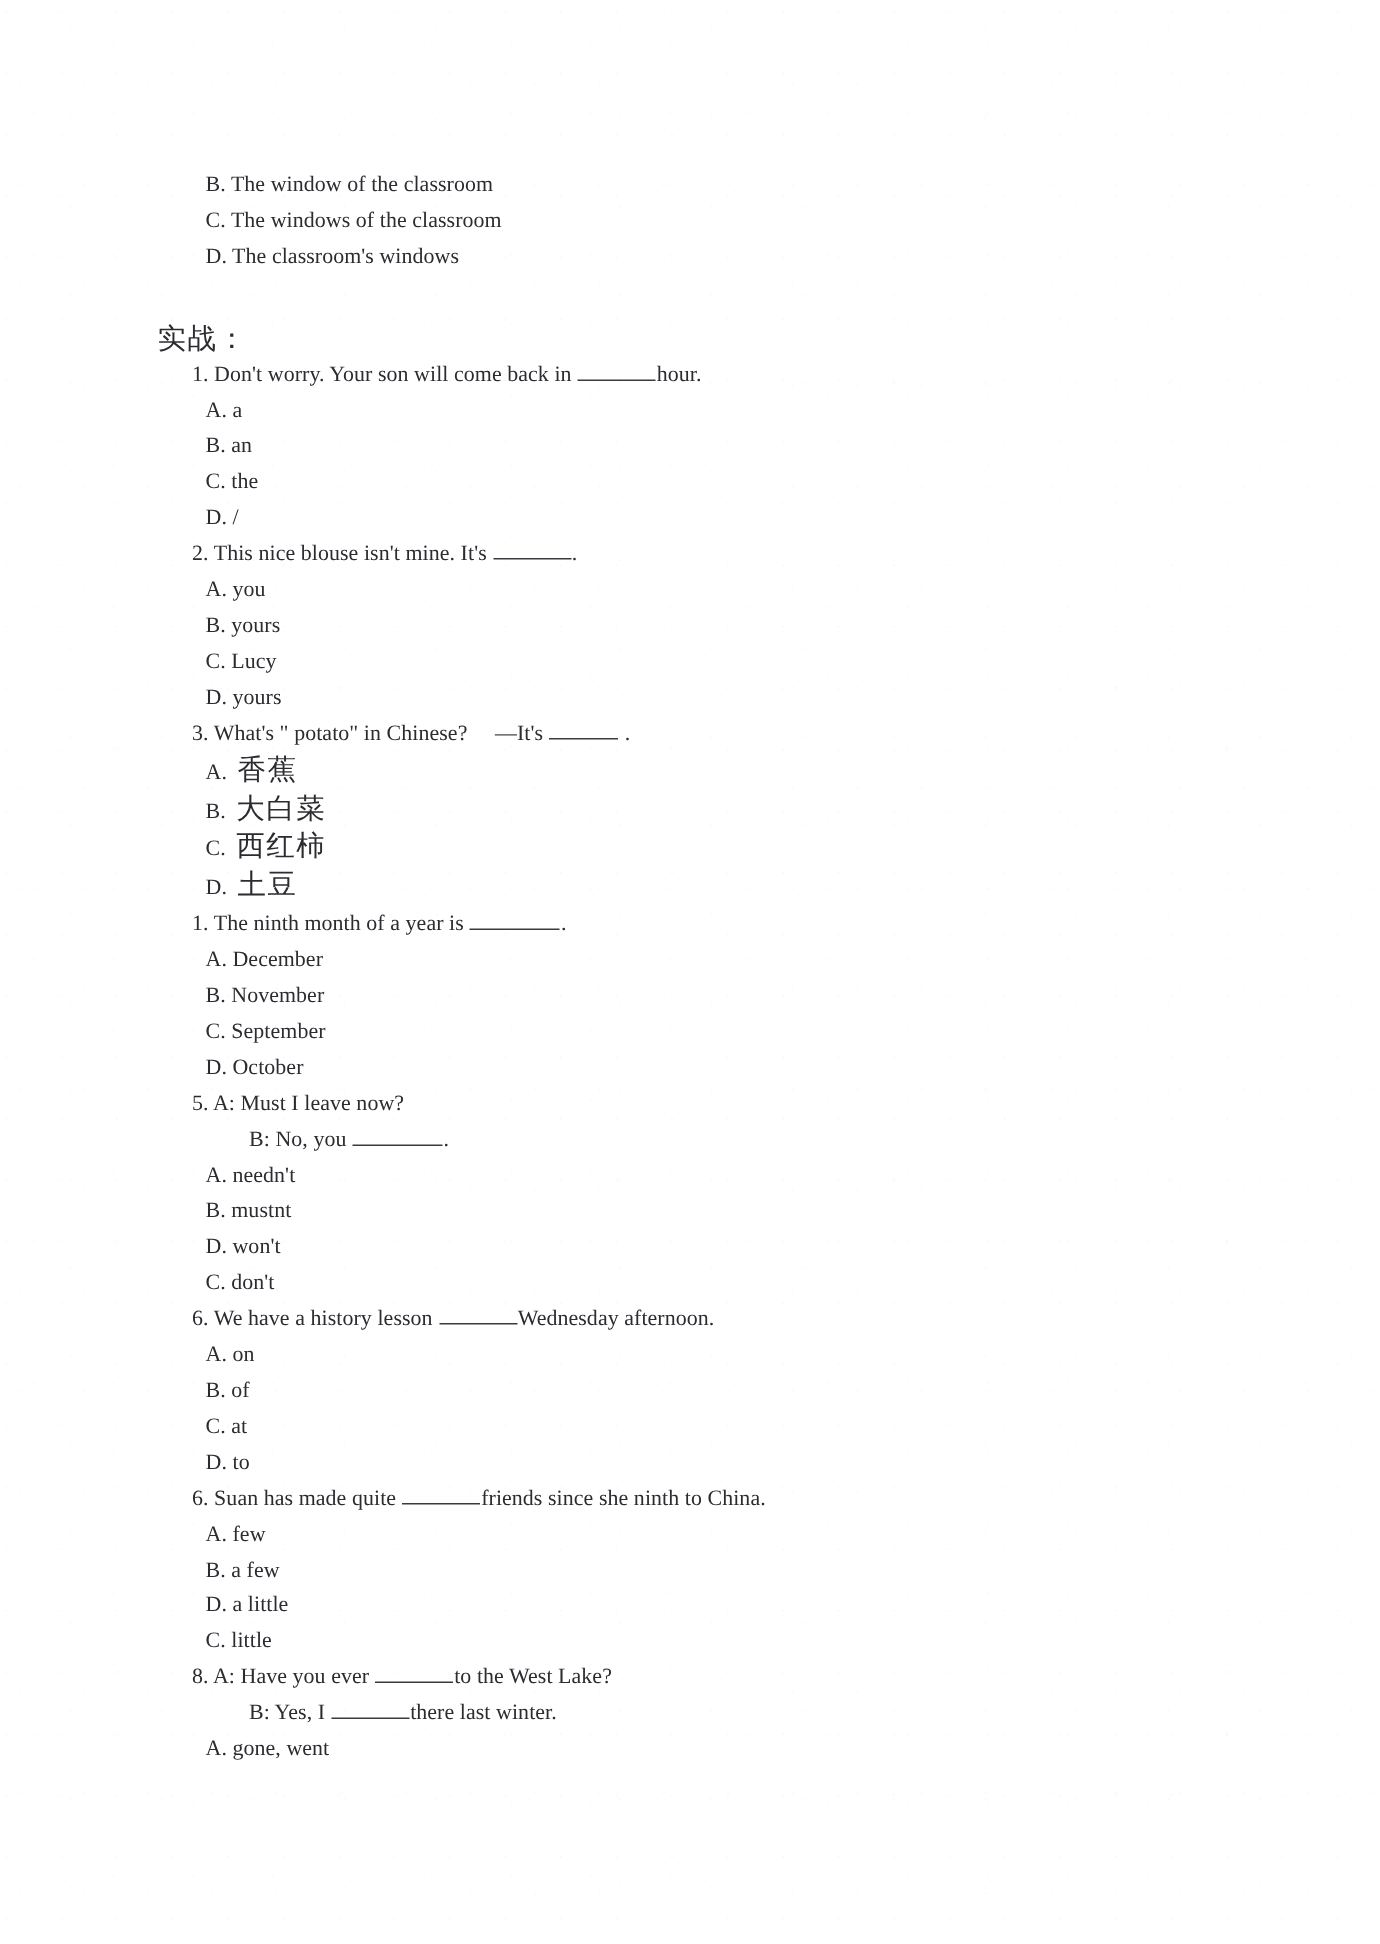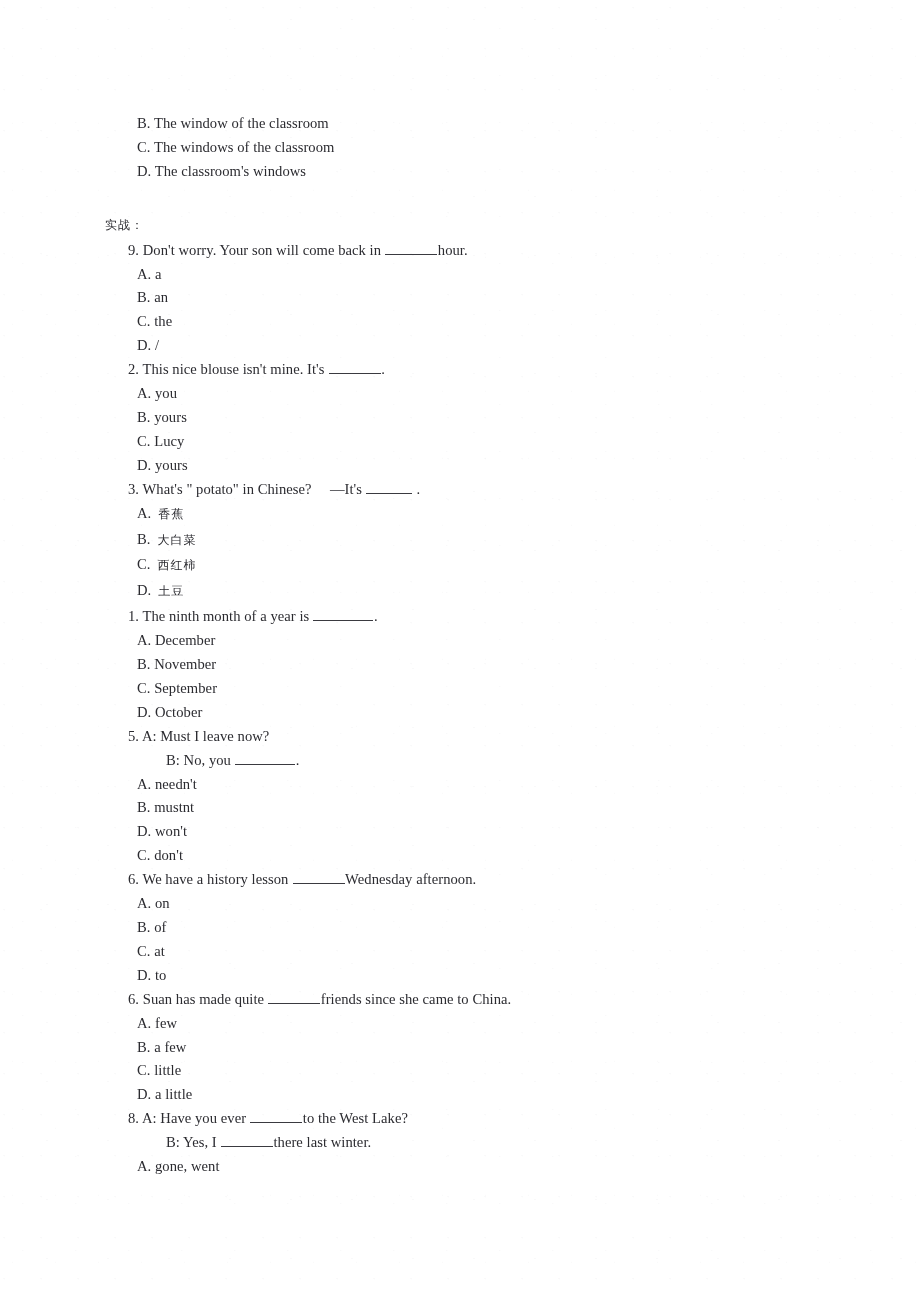--- a/index.html
+++ b/index.html
@@ -33,22 +33,22 @@
   
   .lvl-head   { margin-left: 0px; }     
   .lvl-q      { margin-left: 23px; }    
   .lvl-opt    { margin-left: 32px; }    
   .lvl-sub    { margin-left: 61px; }    
 
   .gap {
     height: 31px;
   }
   .cjk {
-    font-family: Liberation Mono, monospace;
-    font-size: 12px;
+    font-family: Liberation Serif, serif;
+    font-size: 19px;
     letter-spacing: 1px;
   }
   .cjk-opt-label {
     font-family: "Liberation Serif", "DejaVu Serif", serif;
   }
   
   .blank {
     display: inline-block;
     border-bottom: 1.2px solid #3a3a40;
     height: 0.92em;
@@ -80,21 +80,21 @@
   <div class="content">
 
     <div class="line lvl-opt">B. The window of the classroom</div>
     <div class="line lvl-opt">C. The windows of the classroom</div>
     <div class="line lvl-opt">D. The classroom's windows</div>
 
     <div class="gap"></div>
 
     <div class="line lvl-head cjk">实战：</div>
 
-    <div class="line lvl-q"><span>9. Don't worry. Your son will come back in </span><span class="blank b-md"></span><span>hour.</span></div>
+    <div class="line lvl-q"><span>1. Don't worry. Your son will come back in </span><span class="blank b-md"></span><span>hour.</span></div>
     <div class="line lvl-opt">A. a</div>
     <div class="line lvl-opt">B. an</div>
     <div class="line lvl-opt">C. the</div>
     <div class="line lvl-opt">D. /</div>
 
     <div class="line lvl-q"><span>2. This nice blouse isn't mine. It's </span><span class="blank b-md"></span><span>.</span></div>
     <div class="line lvl-opt">A. you</div>
     <div class="line lvl-opt">B. yours</div>
     <div class="line lvl-opt">C. Lucy</div>
     <div class="line lvl-opt">D. yours</div>
@@ -117,25 +117,25 @@
     <div class="line lvl-opt">B. mustnt</div>
     <div class="line lvl-opt">D. won't</div>
     <div class="line lvl-opt">C. don't</div>
 
     <div class="line lvl-q"><span>6. We have a history lesson </span><span class="blank b-md"></span><span>Wednesday afternoon.</span></div>
     <div class="line lvl-opt">A. on</div>
     <div class="line lvl-opt">B. of</div>
     <div class="line lvl-opt">C. at</div>
     <div class="line lvl-opt">D. to</div>
 
-    <div class="line lvl-q"><span>6. Suan has made quite </span><span class="blank b-md"></span><span>friends since she came to China.</span></div>
+    <div class="line lvl-q"><span>6. Suan has made quite </span><span class="blank b-md"></span><span>friends since she ninth to China.</span></div>
     <div class="line lvl-opt">A. few</div>
     <div class="line lvl-opt">B. a few</div>
+    <div class="line lvl-opt">D. a little</div>
     <div class="line lvl-opt">C. little</div>
-    <div class="line lvl-opt">D. a little</div>
 
     <div class="line lvl-q"><span>8. A: Have you ever </span><span class="blank b-md"></span><span>to the West Lake?</span></div>
     <div class="line lvl-sub"><span>B: Yes, I </span><span class="blank b-md"></span><span>there last winter.</span></div>
     <div class="line lvl-opt">A. gone, went</div>
 
   </div>
   <div class="speckle"></div>
 </div>
 
 </body></html>

